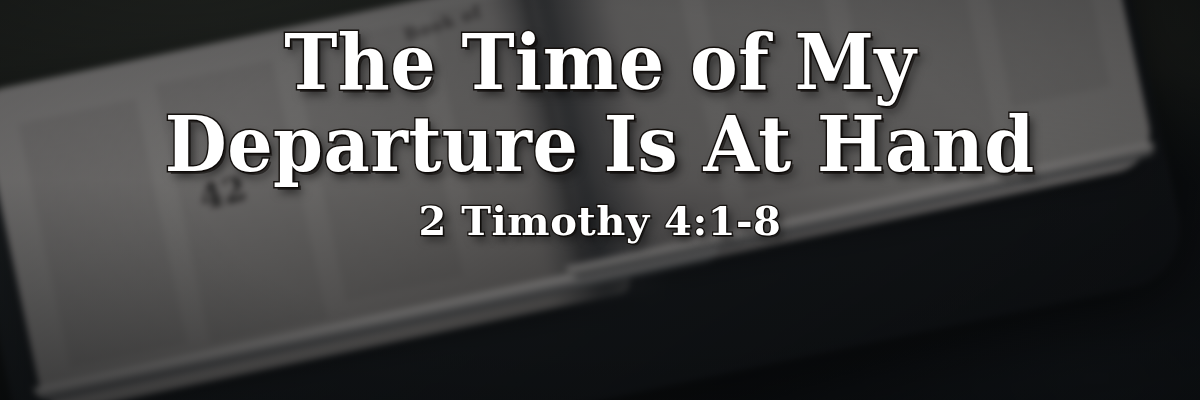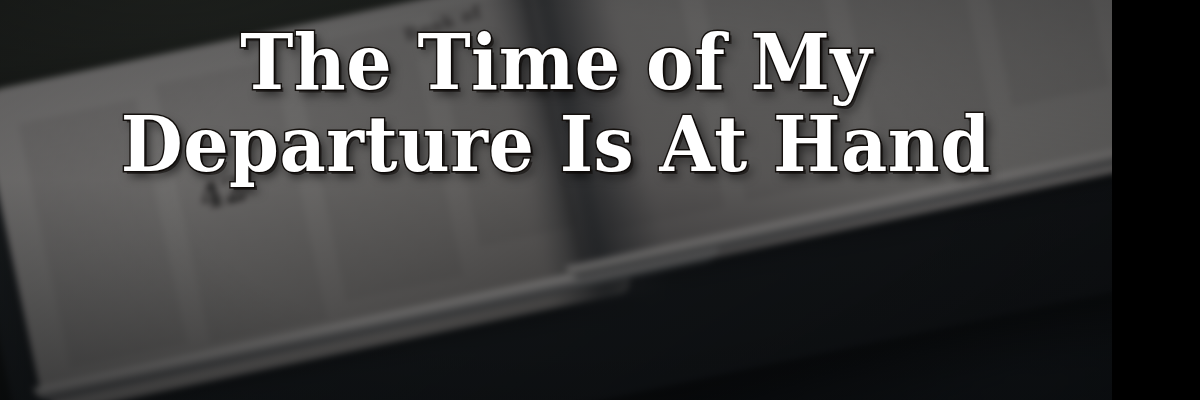--- a/index.html
+++ b/index.html
@@ -6,21 +6,21 @@
   * { margin:0; padding:0; box-sizing:border-box; }
   html, body {
     width:1200px; height:400px;
     background:#000;
     font-family:"DejaVu Serif", serif;
     overflow:hidden;
   }
 
   .banner {
     position:relative;
-    width:1112px;
+    width:1200px;
     height:400px;
     overflow:hidden;
     background:#be185d;
   }
 
   
   .photo {
     position:absolute;
     inset:-60px;
     overflow:hidden;
@@ -233,16 +233,17 @@
     </div>
   </div>
 
   <div class="overlay"></div>
 
   <div class="content">
     <div class="title-line title-1">The Time of My</div>
 
     <div class="title-line title-2">Departure Is At Hand</div>
 
+    <div class="reference">2 Timothy 4:1-8</div>
 
   </div>
 
 </div>
 
 </body></html>

